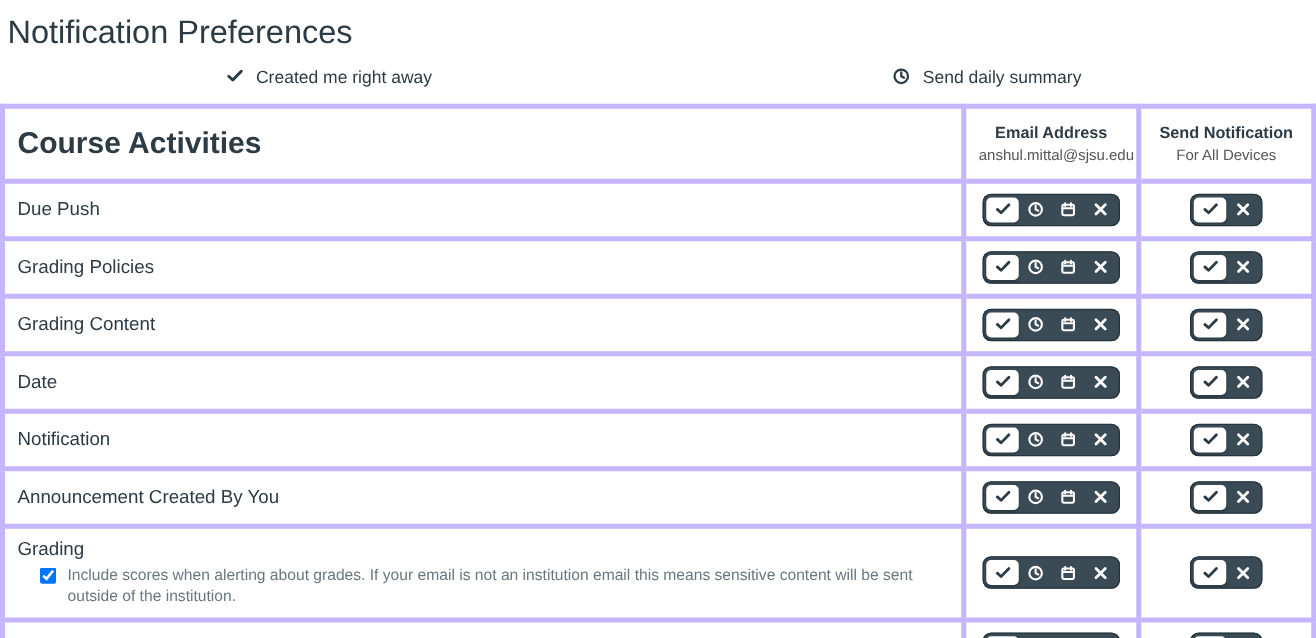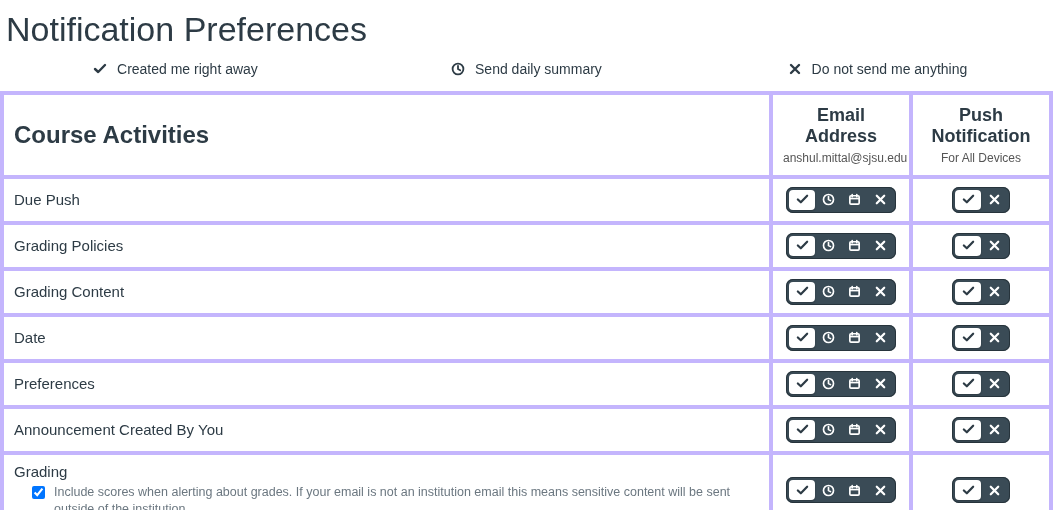--- a/index.html
+++ b/index.html
@@ -5,21 +5,21 @@
   * { box-sizing: border-box; }
   body {
     margin: 0;
     padding: 0;
     font-family: "Helvetica Neue", Helvetica, Arial, sans-serif;
     color: #2d3b45;
     background: #fff;
     width: 1053px;
   }
   .page-title {
-    font-size: 34px;
+    font-size: 26px;
     font-weight: 400;
     margin: 10px 0 8px 6px;
     color: #2d3b45;
   }
   .legend {
     display: flex;
     width: 100%;
     padding: 4px 0 12px 0;
   }
   .legend-item {
@@ -48,21 +48,21 @@
   }
   table.pref thead th {
     text-align: center;
     font-weight: 400;
     font-size: 13px;
     padding-top: 10px;
     padding-bottom: 10px;
   }
   table.pref thead th .col-title {
     font-weight: 700;
-    font-size: 18px;
+    font-size: 13px;
     display: block;
     margin-bottom: 3px;
   }
   table.pref thead th .col-sub {
     font-size: 12px;
     color: #555;
   }
   table.pref thead th.section-head {
     text-align: left;
     font-size: 24px;
@@ -142,43 +142,37 @@
           <use href="#ic-check"></use>
         </svg></span>
     <span>Created me right away</span>
   </div>
   <div class="legend-item">
     <span class="legend-icon"><svg width="14" height="14" viewBox="0 0 14 14">
           <use href="#ic-clock"></use>
         </svg></span>
     <span>Send daily summary</span>
   </div>
-  <div class="legend-item">
-    <span class="legend-icon"><svg width="14" height="14" viewBox="0 0 14 14">
-          <use href="#ic-x"></use>
-        </svg></span>
-    <span>Do not send me anything</span>
-  </div>
 </div>
 
 <table class="pref">
   <colgroup>
     <col class="c-label">
       <col class="c-email">
       <col class="c-push">
   </colgroup>
   <thead>
     <tr>
       <th class="section-head">Course Activities</th>
       <th>
         <span class="col-title">Email Address</span>
         <span class="col-sub">anshul.mittal@sjsu.edu</span>
       </th>
       <th>
-        <span class="col-title">Push Notification</span>
+        <span class="col-title">Send Notification</span>
         <span class="col-sub">For All Devices</span>
       </th>
     </tr>
   </thead>
   <tbody id="rows-body">
       <tr>
         <td class="row-label">
           <div>Due Push</div>
         </td>
         <td class="cell-ctrl"><span class="pill-group">
@@ -328,21 +322,21 @@
             </span>
             <span class="pill-btn">
               <svg viewBox="0 0 14 14">
                 <use href="#ic-x"></use>
               </svg>
             </span>
           </span></td>
       </tr>
       <tr>
         <td class="row-label">
-          <div>Preferences</div>
+          <div>Notification</div>
         </td>
         <td class="cell-ctrl"><span class="pill-group">
             <span class="pill-btn selected">
               <svg viewBox="0 0 14 14">
                 <use href="#ic-check"></use>
               </svg>
             </span>
             <span class="pill-btn">
               <svg viewBox="0 0 14 14">
                 <use href="#ic-clock"></use>

